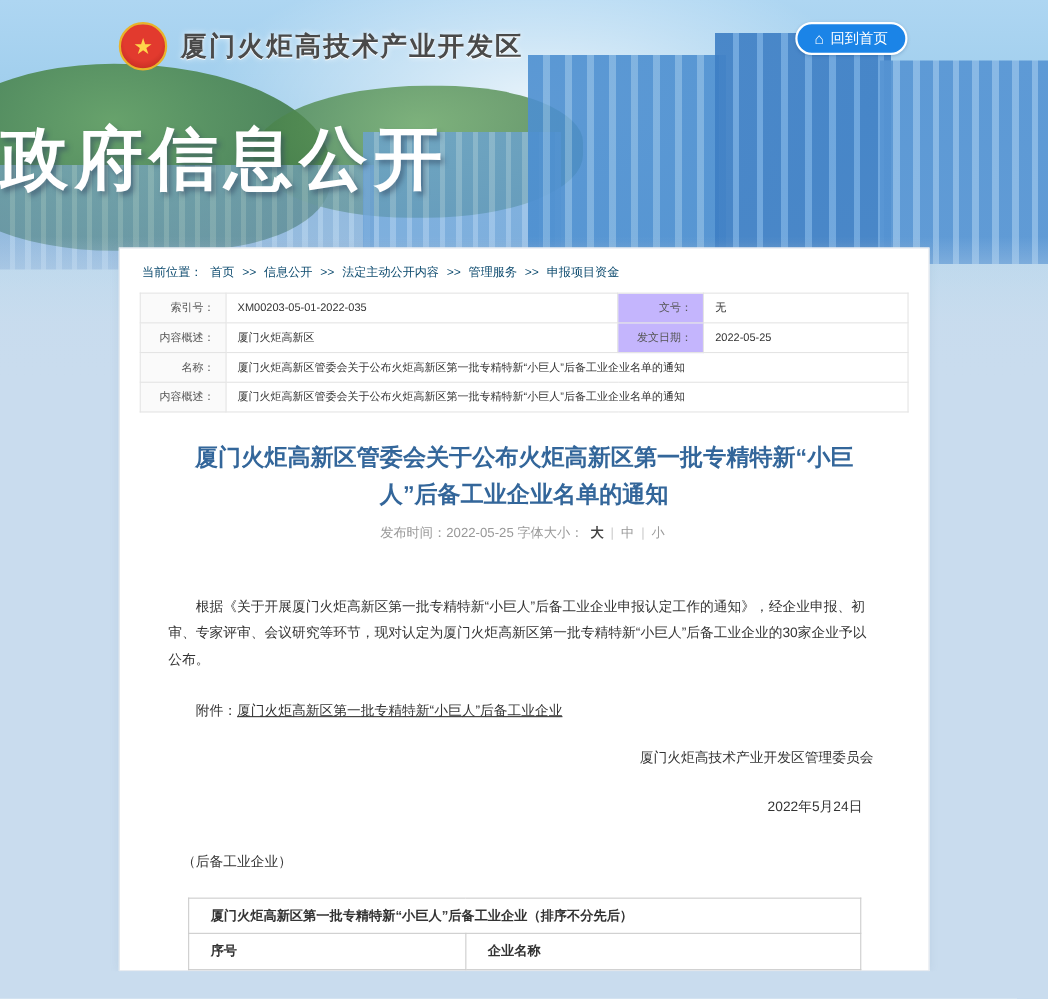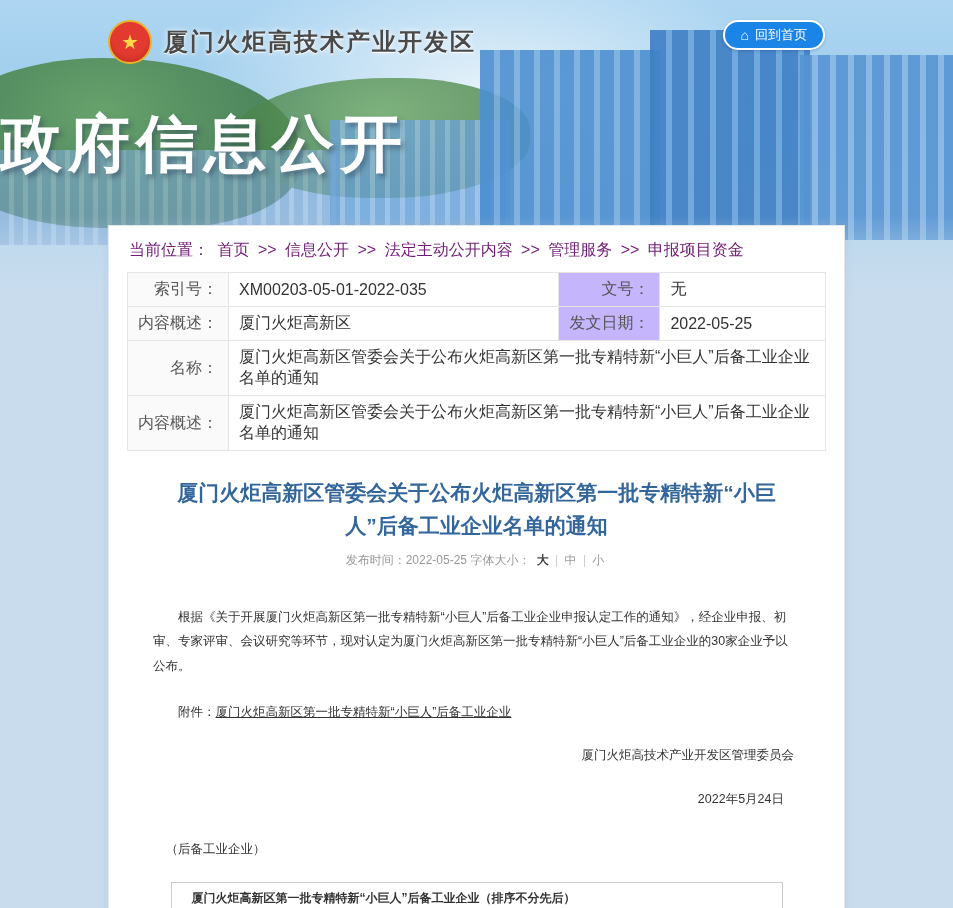--- a/index.html
+++ b/index.html
@@ -60,35 +60,35 @@
     font-size:62px; font-weight:bold; color:#fff; letter-spacing:6px;
     text-shadow:3px 4px 5px rgba(50,70,95,.5);
   }
   
   .content-wrap { position:relative; z-index:6; margin-top:-120px; }
   .card {
     width:737px; margin:0 auto; background:#fff;
     border:1px solid #e3e8ee; box-shadow:0 0 8px rgba(120,150,180,.18);
     padding:9px 18px 0;
   }
-  .breadcrumb { font-size:16px; color:#701a75; padding:5px 2px 11px; }
+  .breadcrumb { font-size:11px; color:#0c4a6e; padding:5px 2px 11px; }
   .breadcrumb span { margin-right:4px; }
   .crumb-link { cursor:pointer; }
   
-  table.meta { width:100%; border-collapse:collapse; font-size:16px; }
+  table.meta { width:100%; border-collapse:collapse; font-size:10px; }
   table.meta td { border:1px solid #e4e4e4; padding:6px 10px; height:25px; }
   td.mlabel { width:78px; text-align:right; color:#555; background:#fafafa; white-space:nowrap; }
   td.mlabel2 { width:78px; text-align:right; color:#555; background:#c4b5fd; white-space:nowrap; }
   td.mval { color:#333; }
   
   .art-title {
     margin:26px 26px 10px; text-align:center; font-size:21px; font-weight:bold;
     color:#33669a; line-height:1.55;
   }
-  .art-meta { text-align:center; font-size:12px; color:#999; }
+  .art-meta { text-align:center; font-size:12px; color:#999; margin-bottom:10px; }
   .art-meta .fs { margin:0 3px; cursor:pointer; }
   .art-meta .fs-big { color:#444; font-weight:bold; }
   .art-meta .sep { color:#ccc; }
   .art-body { padding:36px 26px 0; font-size:12.5px; line-height:1.95; color:#333; }
   .para { text-indent:2em; }
   .attach { text-indent:2em; margin-top:22px; }
   .attach-link { color:#333; text-decoration:underline; cursor:pointer; }
   .sig { text-align:right; margin-top:18px; padding-right:6px; }
   .sig-date { text-align:right; margin-top:20px; padding-right:16px; }
   .pub-note { margin-top:26px; text-indent:1em; }

